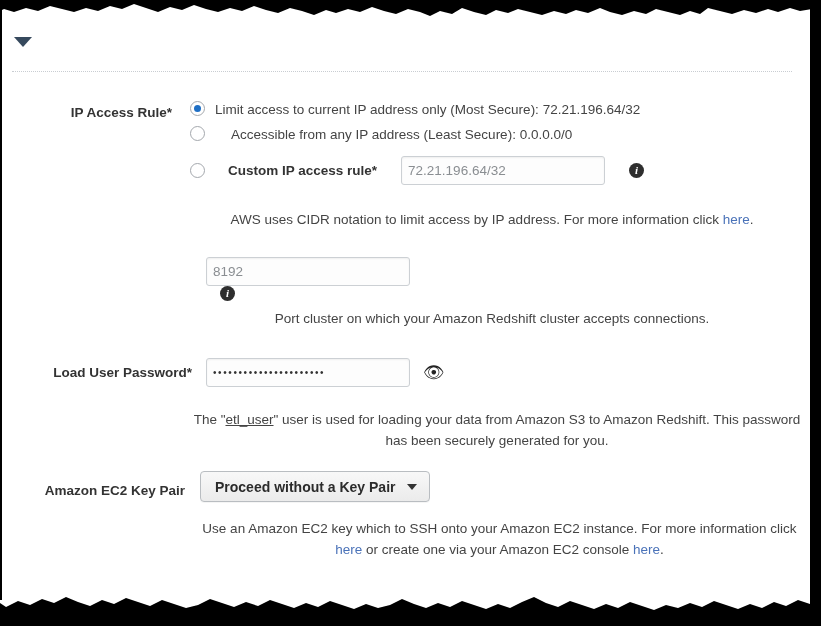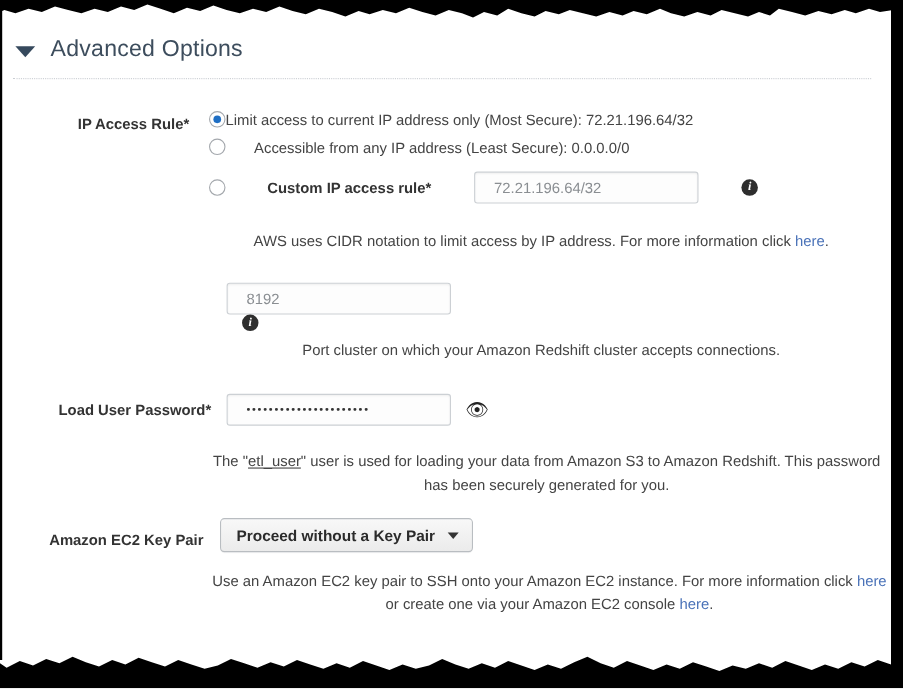--- a/index.html
+++ b/index.html
@@ -133,21 +133,21 @@
   
   .textbox {
     box-sizing: border-box;
     height: 29px;
     border: 1px solid #ccd0d4;
     border-radius: 3px;
     background: #fdfdfd;
     box-shadow: inset 0 1px 2px rgba(0,0,0,0.06);
     font-size: 13.5px;
     color: #8a8e92;
-    padding: 0 17px;
+    padding: 0 6px;
     line-height: 27px;
     font-family: "Liberation Sans", sans-serif;
     overflow: hidden;
     white-space: nowrap;
   }
   .textbox.pwd {
     color: #333;
     font-size: 10px;
     letter-spacing: 1.6px;
     line-height: 28px;
@@ -226,37 +226,36 @@
     <path fill="#000000" d="M0,62 H821 V34 L810,40 L798,36 L786,42 L774,38 L762,44 L750,40 L738,45 L726,41 L714,37 L702,43 L690,39 L678,44 L666,41 L654,46 L642,42 L630,38 L618,44 L606,40 L594,45 L582,41 L570,37 L558,43 L546,39 L534,33 L522,38 L510,44 L498,40 L486,45 L474,41 L462,37 L450,43 L438,39 L426,44 L414,40 L402,35 L390,41 L378,44 L366,40 L354,45 L342,41 L330,37 L318,43 L306,39 L294,44 L282,40 L270,36 L258,42 L246,38 L234,43 L222,39 L210,35 L198,41 L186,44 L174,40 L162,36 L150,42 L138,38 L126,34 L114,40 L102,36 L90,42 L78,38 L66,33 L54,39 L42,35 L30,41 L18,37 L6,43 L0,39 Z"></path>
   </svg>
 
   <div class="edge-left"></div>
   <div class="edge-right"></div>
 
   <div id="content">
 
     <div class="section-header">
       <div class="caret"></div>
-      <div class="section-title">Advanced Options</div>
     </div>
     <div class="divider"></div>
 
     <div class="field-label" style="left:20px; top:103px; width:152px;">IP Access Rule*</div>
 
-    <div class="row" style="left:190px; top:101px; text-align:right;">
+    <div class="row" style="left:190px; top:101px; gap:10px;text-align:right;">
       <span class="radio checked"></span>
       <span class="radio-text">Limit access to current IP address only (Most Secure): 72.21.196.64/32</span>
     </div>
 
     <div class="row" style="left:190px; top:126px; gap:26px;">
       <span class="radio"></span>
       <span class="radio-text">Accessible from any IP address (Least Secure): 0.0.0.0/0</span>
     </div>
 
-    <div class="row" style="left:190px; top:156px; gap:25px; align-items:center;">
+    <div class="row" style="left:190px; top:156px; gap:10px; align-items:center;">
       <span class="radio"></span>
       <span class="inline-label" style="margin-left:13px;">Custom IP access rule*</span>
       <span class="textbox" style="width:204px; margin-left:14px;">72.21.196.64/32</span>
       <span class="info-icon" style="margin-left:14px;">i</span>
     </div>
 
     <div class="help" style="left:192px; top:209px; width:600px;">
       <span>AWS uses CIDR notation to limit access by IP address. For more information click </span><a href="#" class="link">here</a><span>.</span>
     </div>
 
@@ -282,17 +281,17 @@
     <div class="field-label" style="left:20px; top:481px; width:165px;">Amazon EC2 Key Pair</div>
 
     <div class="row" style="left:200px; top:471px;">
       <div class="dropdown">
         <span>Proceed without a Key Pair</span>
         <span class="dd-caret"></span>
       </div>
     </div>
 
     <div class="help" style="left:192px; top:518px; width:615px;">
-      <span>Use an Amazon EC2 key pair to SSH onto your Amazon EC2 instance. For more information click </span><a href="#" class="link">here</a><span> or create one via your Amazon EC2 console </span><a href="#" class="link">here</a><span>.</span>
+      <span>Use an Amazon EC2 key which to SSH onto your Amazon EC2 instance. For more information click </span><a href="#" class="link">here</a><span> or create one via your Amazon EC2 console </span><a href="#" class="link">here</a><span>.</span>
     </div>
 
   </div>
 </div>
 
 </body></html>

